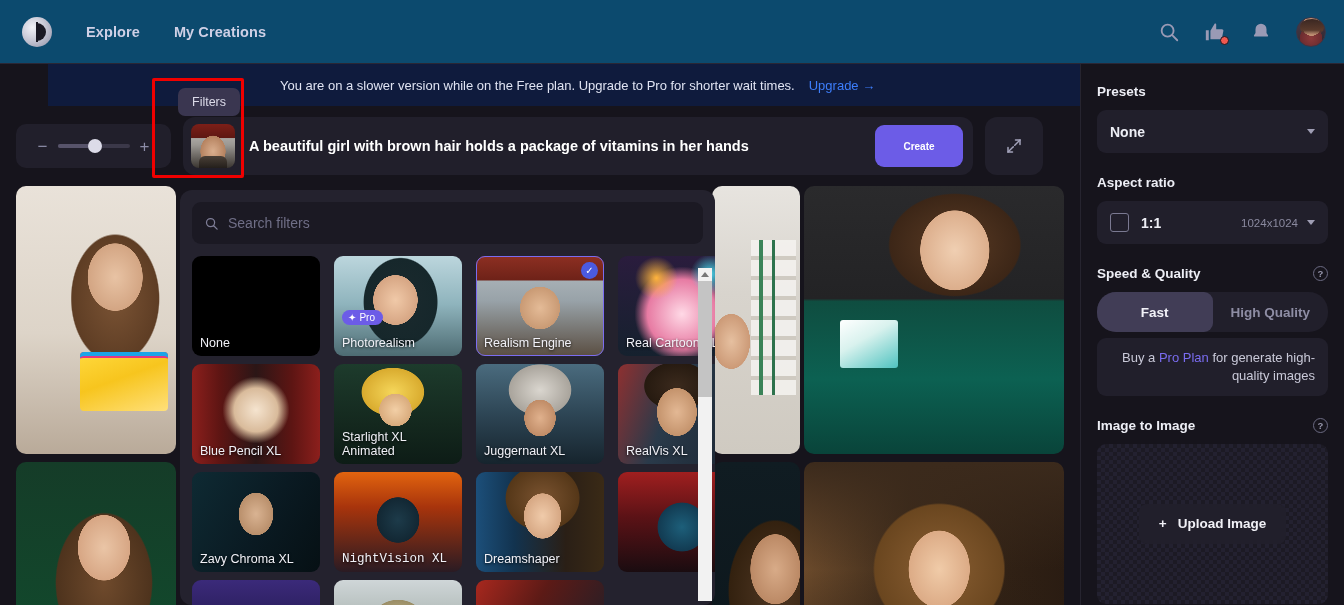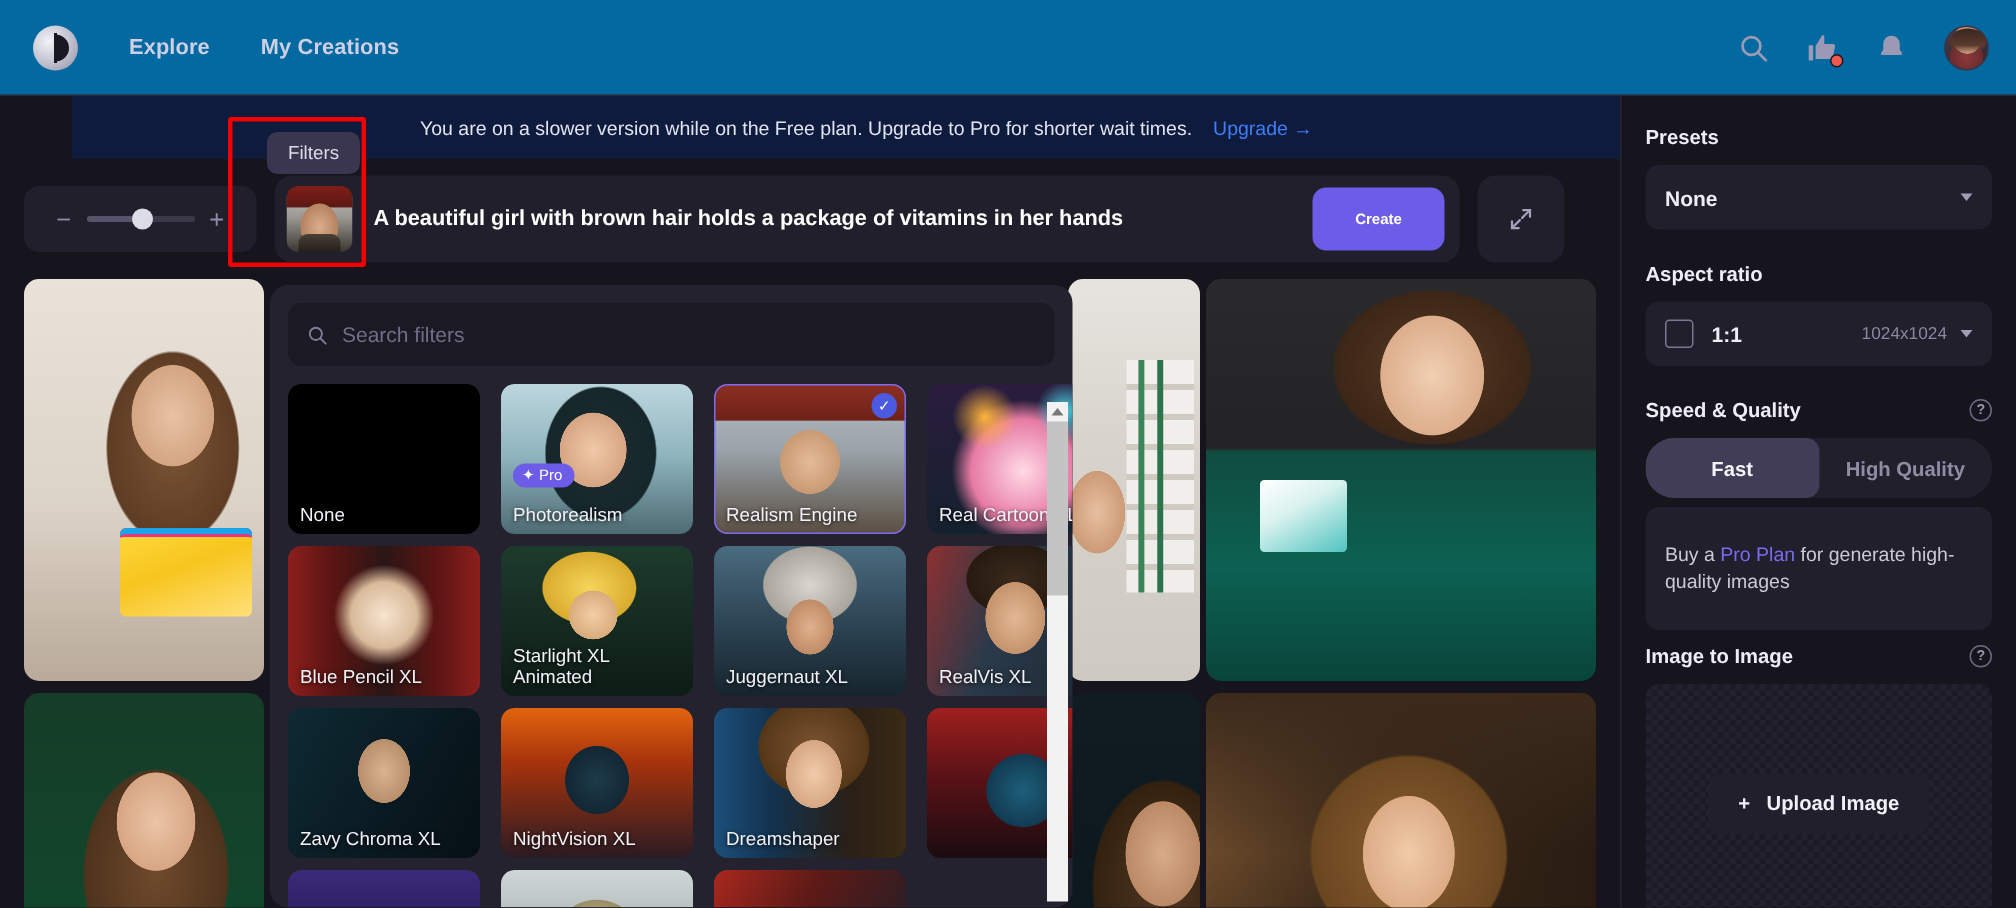--- a/index.html
+++ b/index.html
@@ -7,21 +7,21 @@
     width: 1344px; height: 605px;
     background: #16141c;
     font-family: "Liberation Sans", sans-serif;
     overflow: hidden;
   }
   body { position: relative; }
 
   
   #topbar {
     position: absolute; left: 0; top: 0; width: 1344px; height: 64px;
-    background: #0369a1;
+    background: #0c4a6e;
     border-bottom: 1px solid #2a2735;
     display: flex; align-items: center;
     z-index: 40;
   }
   #logo {
     width: 30px; height: 30px; border-radius: 50%;
     margin-left: 22px;
     background: radial-gradient(circle at 35% 35%, #f2f2f7 0%, #c9c9d6 45%, #8e8ea4 100%);
     display: flex; align-items: center; justify-content: center;
     position: relative;
@@ -254,21 +254,21 @@
   
   .art-none    { background: #000; }
   .art-photo   { background: radial-gradient(ellipse 34px 38px at 48% 44%, #f0c9a8 0%, #d6a583 65%, transparent 66%), radial-gradient(ellipse 52px 62px at 52% 46%, #1b2a2e 0%, #16272b 70%, transparent 72%), linear-gradient(180deg, #bcd6dd 0%, #8fb4bd 48%, #4d6b72 100%); }
   .art-realism { background: radial-gradient(ellipse 30px 32px at 50% 52%, #e4bb97 0%, #c99a74 66%, transparent 67%), linear-gradient(180deg, #8d2f22 0%, #6e2218 24%, transparent 25%), linear-gradient(180deg, #b7bfc4 0%, #98a2a8 45%, #5a4e42 100%); }
   .art-cartoon { background: radial-gradient(circle at 30% 22%, #ffb43d 0%, transparent 18%), radial-gradient(circle at 72% 18%, #49d3e8 0%, transparent 16%), radial-gradient(circle at 50% 58%, #ffd9e6 0%, #e77ba3 40%, transparent 55%), linear-gradient(180deg, #2a1c3d 0%, #15212e 100%); }
   .art-pencil  { background: radial-gradient(circle at 50% 46%, #f5e4cf 0%, #d9bb9b 26%, transparent 40%), linear-gradient(90deg, #8c1f1c 0%, #5d1513 22%, #2b1616 50%, #5d1513 78%, #8c1f1c 100%); }
   .art-star    { background: radial-gradient(ellipse 26px 26px at 48% 46%, #f2cfa6 0%, #d9ab7c 62%, transparent 63%), radial-gradient(ellipse 44px 34px at 46% 28%, #f5d65a 0%, #d9ab2e 70%, transparent 72%), linear-gradient(180deg, #1d3b2c 0%, #14281e 60%, #0d1c16 100%); }
   .art-jug     { background: radial-gradient(ellipse 24px 28px at 50% 54%, #e0b18d 0%, #c08c67 65%, transparent 66%), radial-gradient(ellipse 44px 36px at 50% 26%, #dad6cf 0%, #a9a49c 70%, transparent 72%), linear-gradient(180deg, #4a6b7e 0%, #2b4251 55%, #16242d 100%); }
   .art-realvis { background: radial-gradient(ellipse 30px 36px at 46% 48%, #e3b894 0%, #c4936c 66%, transparent 67%), radial-gradient(ellipse 46px 34px at 46% 22%, #3b2a1d 0%, #261a10 70%, transparent 72%), linear-gradient(110deg, #8e3030 0%, #2a3a4a 40%, #1a2430 100%); }
   .art-zavy    { background: radial-gradient(ellipse 26px 32px at 50% 42%, #d9b392 0%, #b98f6b 66%, transparent 67%), linear-gradient(120deg, #0e2a33 0%, #0a1a22 55%, #061014 100%), linear-gradient(60deg, transparent 55%, #49c9dd 70%, transparent 78%); }
-  .art-night   { background: radial-gradient(ellipse 30px 32px at 50% 48%, #1d3b4a 0%, #122733 70%, transparent 72%), radial-gradient(circle at 44% 44%, #ff6a1a 0%, transparent 5%), radial-gradient(circle at 56% 44%, #ff6a1a 0%, transparent 5%), linear-gradient(180deg, #e2640f 0%, #a8340c 35%, #2a1b23 100%); }
+  .art-night   { background: radial-gradient(ellipse 30px 32px at 50% 48%, #1d3b4a 0%, #122733 70%, transparent 72%), radial-gradient(circle at 44% 44%, #ff6a1a 0%, transparent 5%), radial-gradient(circle at 56% 44%, #ff6a1a 0%, transparent 5%), linear-gradient(180deg, #e2640f 0%, #a8340c 35%, #2a1b23 100%); font-family: Liberation Mono, monospace; }
   .art-stock   { background: radial-gradient(ellipse 28px 34px at 50% 44%, #f0cdae 0%, #d8a784 66%, transparent 67%), radial-gradient(ellipse 50px 52px at 50% 44%, #8e1722 0%, #6c0f18 70%, transparent 72%), linear-gradient(180deg, #2a1a12 0%, #120b08 100%); }
   .art-dream   { background: radial-gradient(ellipse 28px 34px at 52% 44%, #f0cbaa 0%, #d6a783 66%, transparent 67%), radial-gradient(ellipse 52px 46px at 52% 26%, #7a5330 0%, #553718 70%, transparent 72%), linear-gradient(90deg, #1c4f7a 0%, #12334f 30%, #2a1f16 70%, #3a2a16 100%); }
   .art-r4a     { background: radial-gradient(ellipse 40px 40px at 50% 55%, #1d5f7a 0%, #123b52 60%, transparent 62%), linear-gradient(180deg, #a01f1f 0%, #5b1216 45%, #1a0c10 100%); }
   .art-r4b     { background: radial-gradient(ellipse 34px 38px at 50% 52%, #4b3a8c 0%, #2a2058 62%, transparent 64%), linear-gradient(180deg, #3b2a7a 0%, #241a52 50%, #140f2e 100%); }
   .art-r4c     { background: radial-gradient(ellipse 40px 32px at 50% 40%, #c2b78f 0%, #9b8e66 62%, transparent 64%), linear-gradient(180deg, #cfd6d8 0%, #aab4b0 45%, #6e7a62 100%); }
   .art-r4d     { background: radial-gradient(ellipse 34px 36px at 48% 50%, #3a5a78 0%, #1f3850 62%, transparent 64%), linear-gradient(120deg, #a8281e 0%, #5c1a16 40%, #14202c 100%); }
 
   
   #fscroll {
     position: absolute; right: 3px; top: 78px; width: 14px; bottom: 4px;
@@ -321,22 +321,23 @@
     display: flex; height: 40px; border-radius: 19px; background: #211f2b;
     overflow: hidden; margin-bottom: 0;
   }
   .seg {
     flex: 1; display: flex; align-items: center; justify-content: center;
     font-size: 13.5px; font-weight: bold; color: #8e8da4; cursor: pointer;
   }
   .seg.active { background: #413d56; color: #f2f2f8; border-radius: 9px; }
   #pro-note {
     margin-top: 6px; background: #211f2b; border-radius: 9px;
-    padding: 23px 13px; color: #c9c9d8; font-size: 13px; line-height: 1.38;
-    margin-bottom: 10px;
+    padding: 11px 13px; color: #c9c9d8; font-size: 13px; line-height: 1.38;
+    margin-bottom: 22px;
+    text-align: right;
   }
   .pro-link { color: #7a6cf0; cursor: pointer; }
   #dropzone {
     height: 160px; border-radius: 9px;
     background-color: #1c1a24;
     background-image:
       linear-gradient(45deg, #232130 25%, transparent 25%, transparent 75%, #232130 75%),
       linear-gradient(45deg, #232130 25%, transparent 25%, transparent 75%, #232130 75%);
     background-size: 8px 8px;
     background-position: 0 0, 4px 4px;

